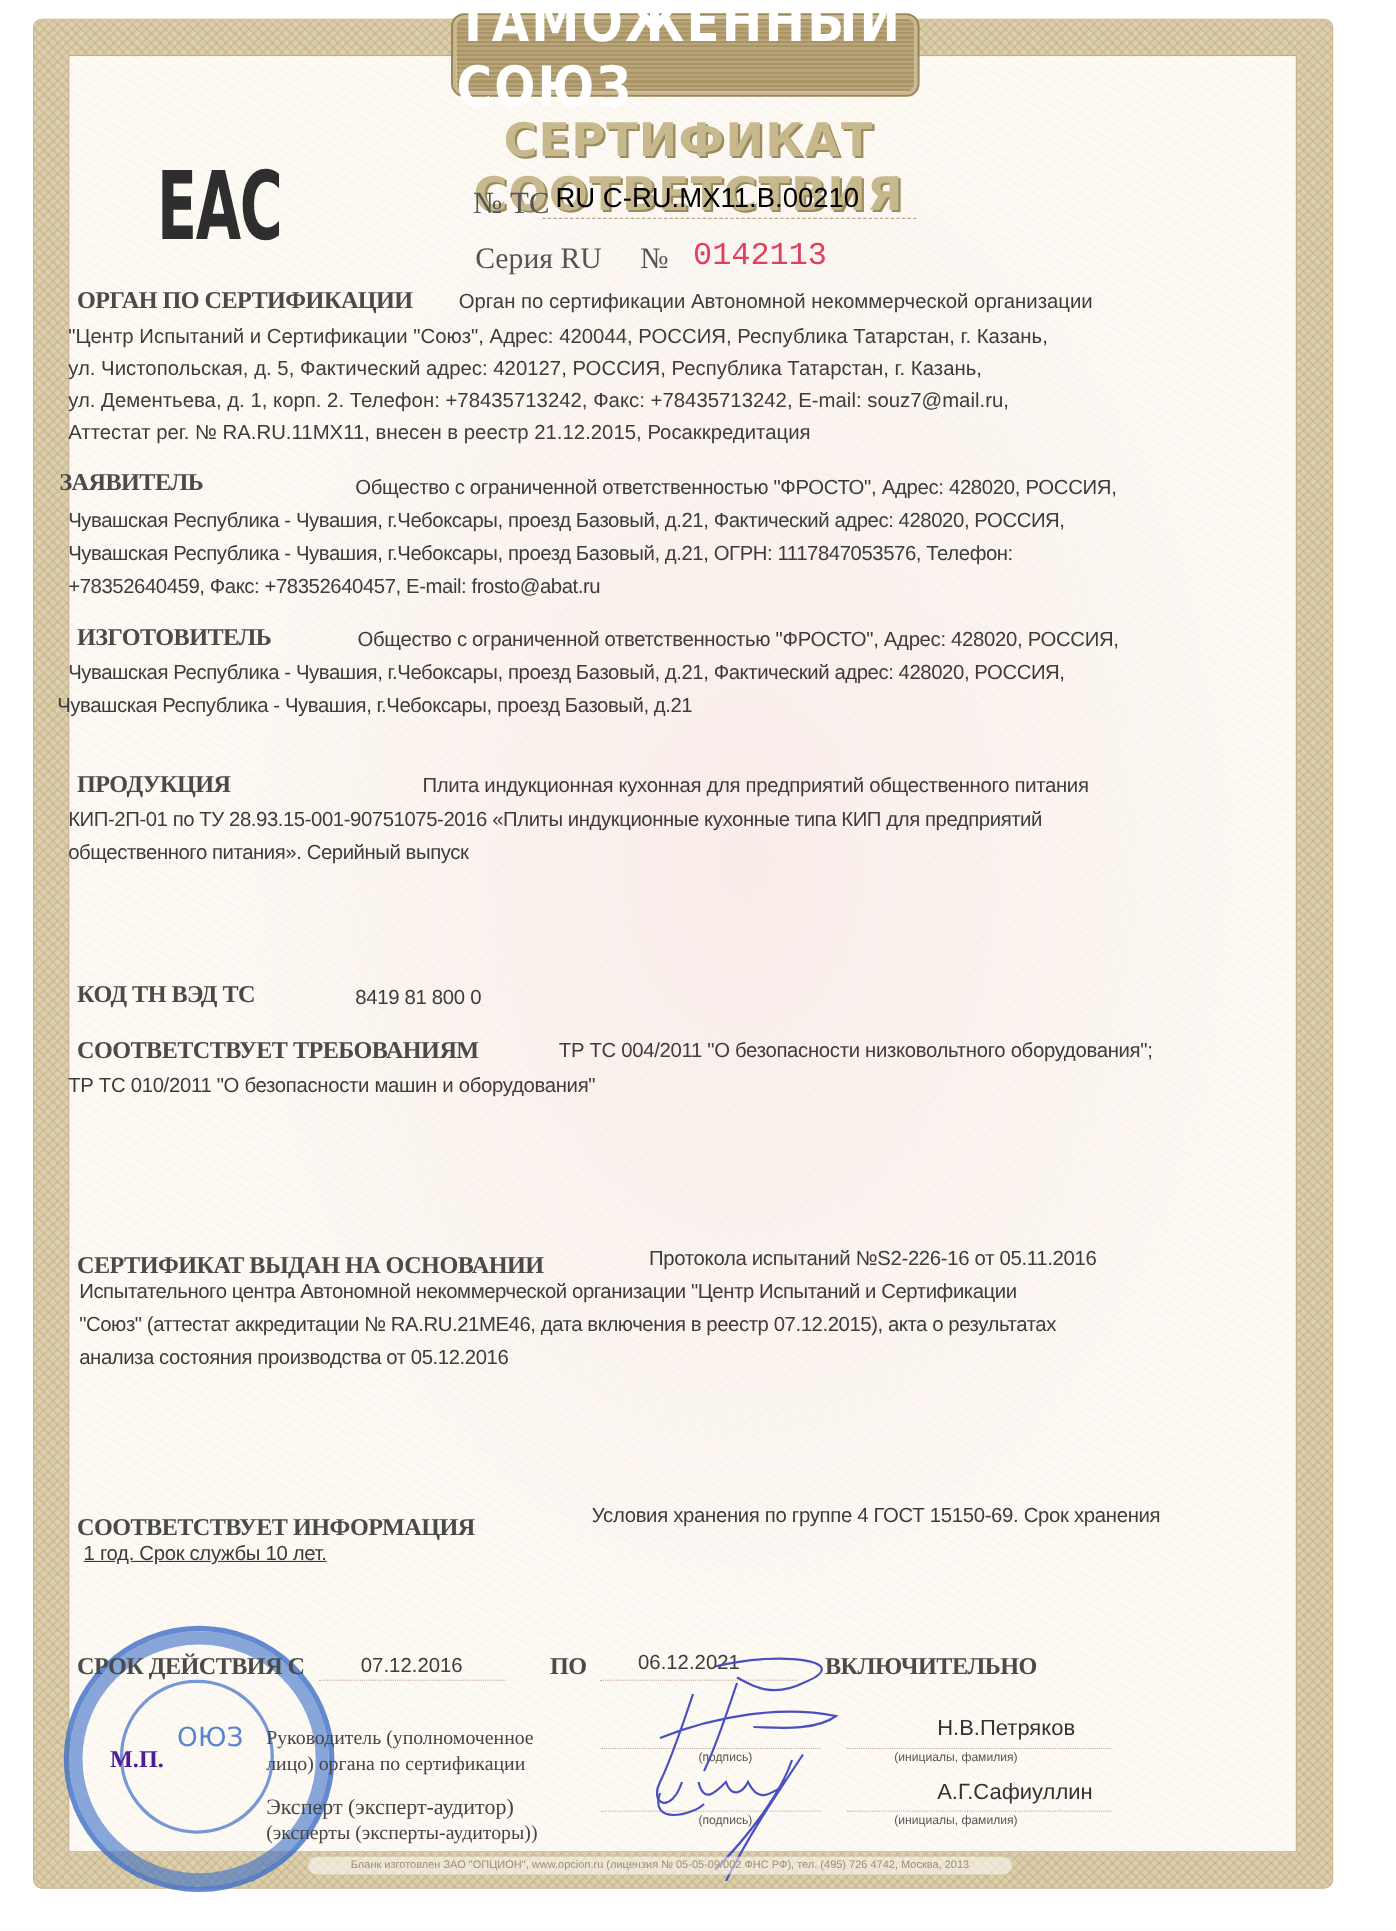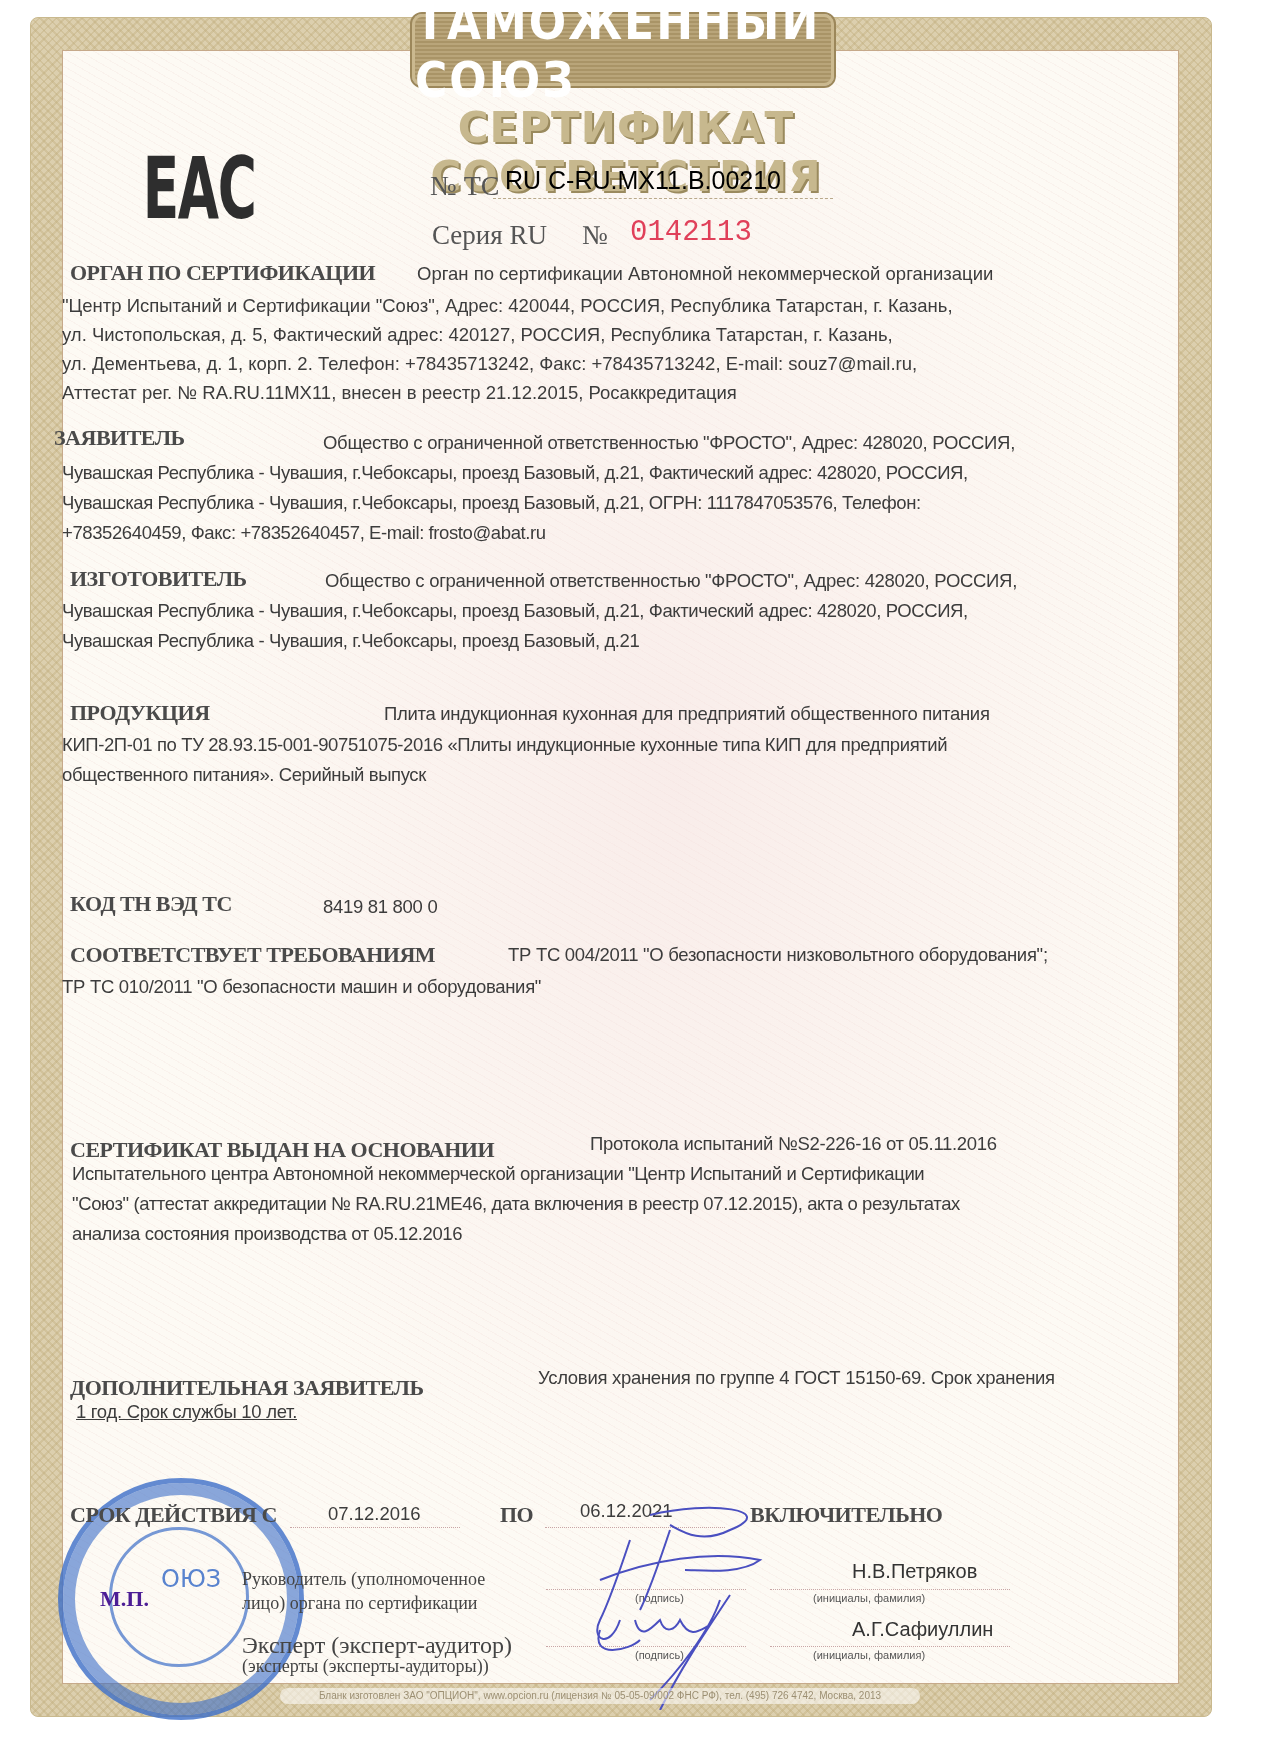--- a/index.html
+++ b/index.html
@@ -124,61 +124,61 @@
 
 <div class="abs heading" style="left:54px; top:425px;">ЗАЯВИТЕЛЬ</div>
 <div class="abs txt" style="left:323px; top:432px; letter-spacing:-0.3px;">Общество с ограниченной ответственностью "ФРОСТО", Адрес: 428020, РОССИЯ,</div>
 <div class="abs txt" style="left:62px; top:462px; letter-spacing:-0.4px;">Чувашская Республика - Чувашия, г.Чебоксары, проезд Базовый, д.21, Фактический адрес: 428020, РОССИЯ,</div>
 <div class="abs txt" style="left:62px; top:492px; letter-spacing:-0.4px;">Чувашская Республика - Чувашия, г.Чебоксары, проезд Базовый, д.21, ОГРН: 1117847053576, Телефон:</div>
 <div class="abs txt" style="left:62px; top:522px; letter-spacing:-0.4px;">+78352640459, Факс: +78352640457, E-mail: frosto@abat.ru</div>
 
 <div class="abs heading" style="left:70px; top:566px;">ИЗГОТОВИТЕЛЬ</div>
 <div class="abs txt" style="left:325px; top:570px; letter-spacing:-0.3px;">Общество с ограниченной ответственностью "ФРОСТО", Адрес: 428020, РОССИЯ,</div>
 <div class="abs txt" style="left:62px; top:600px; letter-spacing:-0.4px;">Чувашская Республика - Чувашия, г.Чебоксары, проезд Базовый, д.21, Фактический адрес: 428020, РОССИЯ,</div>
-<div class="abs txt" style="left:62px; top:630px; letter-spacing:-0.4px;">Чувашская Республика - Чувашия, г.Чебоксары, проезд Базовый, д.21</div>
+<div class="abs txt" style="left:52px; top:630px; letter-spacing:-0.4px;">Чувашская Республика - Чувашия, г.Чебоксары, проезд Базовый, д.21</div>
 
 <div class="abs heading" style="left:70px; top:700px;">ПРОДУКЦИЯ</div>
 <div class="abs txt" style="left:384px; top:703px; letter-spacing:-0.3px;">Плита индукционная кухонная для предприятий общественного питания</div>
 <div class="abs txt" style="left:62px; top:734px; letter-spacing:-0.4px;">КИП-2П-01 по ТУ 28.93.15-001-90751075-2016 «Плиты индукционные кухонные типа КИП для предприятий</div>
 <div class="abs txt" style="left:62px; top:764px; letter-spacing:-0.4px;">общественного питания». Серийный выпуск</div>
 
 <div class="abs heading" style="left:70px; top:891px;">КОД ТН ВЭД ТС</div>
 <div class="abs txt" style="left:323px; top:896px; letter-spacing:-0.3px;">8419 81 800 0</div>
 
 <div class="abs heading" style="left:70px; top:942px;">СООТВЕТСТВУЕТ ТРЕБОВАНИЯМ</div>
 <div class="abs txt" style="left:508px; top:944px; letter-spacing:-0.3px;">ТР ТС 004/2011 "О безопасности низковольтного оборудования";</div>
 <div class="abs txt" style="left:62px; top:976px; letter-spacing:-0.3px;">ТР ТС 010/2011 "О безопасности машин и оборудования"</div>
 
 <div class="abs heading" style="left:70px; top:1137px;">СЕРТИФИКАТ ВЫДАН НА ОСНОВАНИИ</div>
 <div class="abs txt" style="left:590px; top:1133px; letter-spacing:-0.3px;">Протокола испытаний №S2-226-16 от 05.11.2016</div>
 <div class="abs txt" style="left:72px; top:1163px; letter-spacing:-0.4px;">Испытательного центра Автономной некоммерческой организации "Центр Испытаний и Сертификации</div>
 <div class="abs txt" style="left:72px; top:1193px; letter-spacing:-0.4px;">"Союз" (аттестат аккредитации № RA.RU.21ME46, дата включения в реестр 07.12.2015), акта о результатах</div>
 <div class="abs txt" style="left:72px; top:1223px; letter-spacing:-0.4px;">анализа состояния производства от 05.12.2016</div>
 
-<div class="abs heading" style="left:70px; top:1375px;">ДОПОЛНИТЕЛЬНАЯ ЗАЯВИТЕЛЬ</div>
+<div class="abs heading" style="left:70px; top:1375px;">СООТВЕТСТВУЕТ ИНФОРМАЦИЯ</div>
 <div class="abs txt" style="left:538px; top:1367px; letter-spacing:-0.3px;">Условия хранения по группе 4 ГОСТ 15150-69. Срок хранения</div>
 <div class="abs txt" style="left:76px; top:1401px; letter-spacing:-0.3px;text-decoration:underline;">1 год. Срок службы 10 лет.</div>
 
 <div class="stamp">
   <div class="stamp-inner"></div>
   <div class="stamp-word">ОЮЗ</div>
 </div>
 
 <div class="abs heading" style="left:70px; top:1502px;">СРОК ДЕЙСТВИЯ С</div>
 <div class="abs txt" style="left:328px; top:1503px;">07.12.2016</div>
 <div class="dots" style="left:290px; top:1527px; width:170px;"></div>
 <div class="abs heading" style="left:500px; top:1502px;">ПО</div>
 <div class="abs txt" style="left:580px; top:1500px;">06.12.2021</div>
 <div class="dots" style="left:545px; top:1527px; width:180px;"></div>
 <div class="abs heading" style="left:750px; top:1502px;">ВКЛЮЧИТЕЛЬНО</div>
 
 <div class="abs mp">М.П.</div>
 <div class="abs serif" style="left:242px; top:1569px; font-size:18px; color:#444;">Руководитель (уполномоченное</div>
 <div class="abs serif" style="left:242px; top:1593px; font-size:18px; color:#444;">лицо) органа по сертификации</div>
-<div class="abs serif" style="left:242px; top:1632px; font-size:24px; color:#444;">Эксперт (эксперт-аудитор)</div>
+<div class="abs serif" style="left:242px; top:1632px; font-size:20px; color:#444;">Эксперт (эксперт-аудитор)</div>
 <div class="abs serif" style="left:242px; top:1656px; font-size:18px; color:#444;">(эксперты (эксперты-аудиторы))</div>
 
 <div class="dots" style="left:546px; top:1589px; width:200px;"></div>
 <div class="abs sig-caption" style="left:635px; top:1592px;">(подпись)</div>
 <div class="abs" style="left:852px; top:1560px; font-size:20px; color:#333;">Н.В.Петряков</div>
 <div class="dots" style="left:770px; top:1589px; width:240px;"></div>
 <div class="abs sig-caption" style="left:813px; top:1592px;">(инициалы, фамилия)</div>
 
 <div class="dots" style="left:546px; top:1646px; width:200px;"></div>
 <div class="abs sig-caption" style="left:635px; top:1649px;">(подпись)</div>

